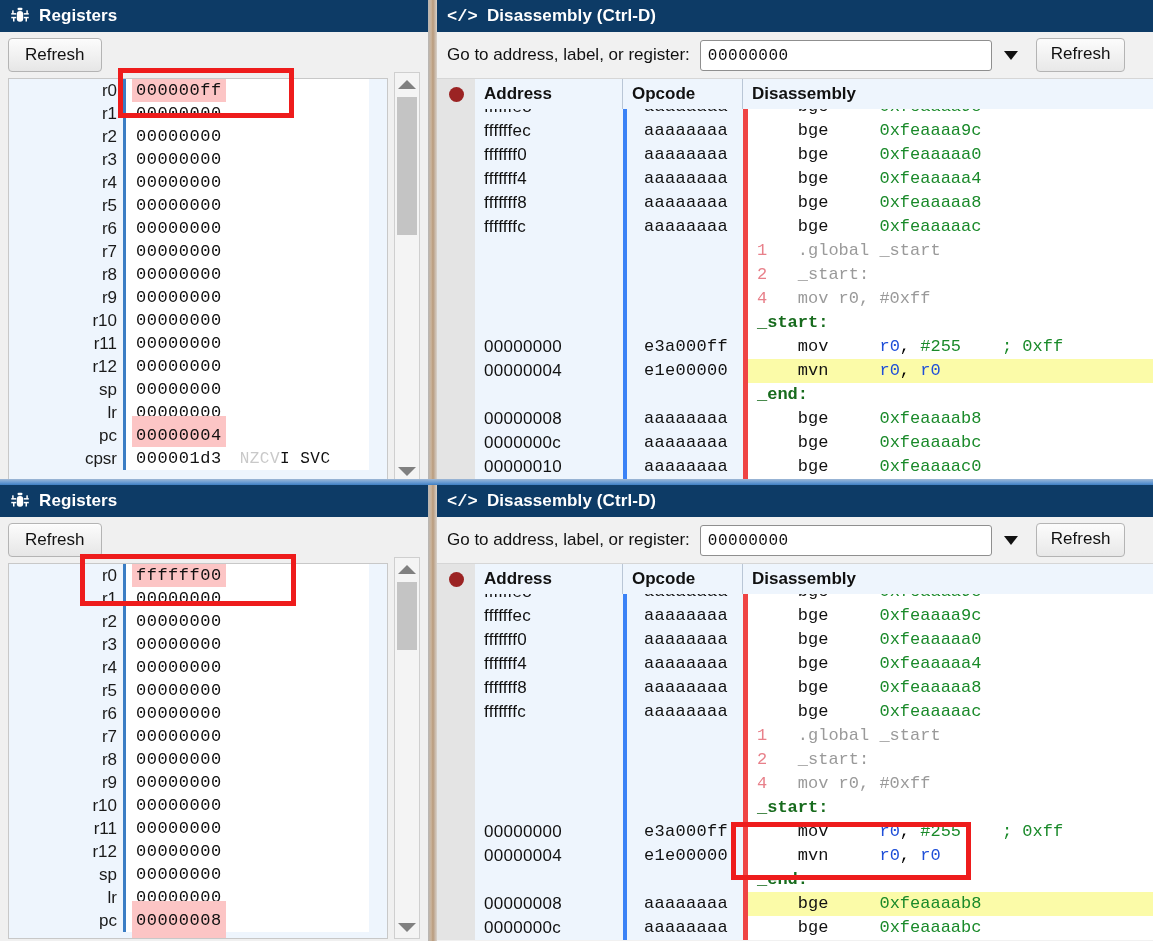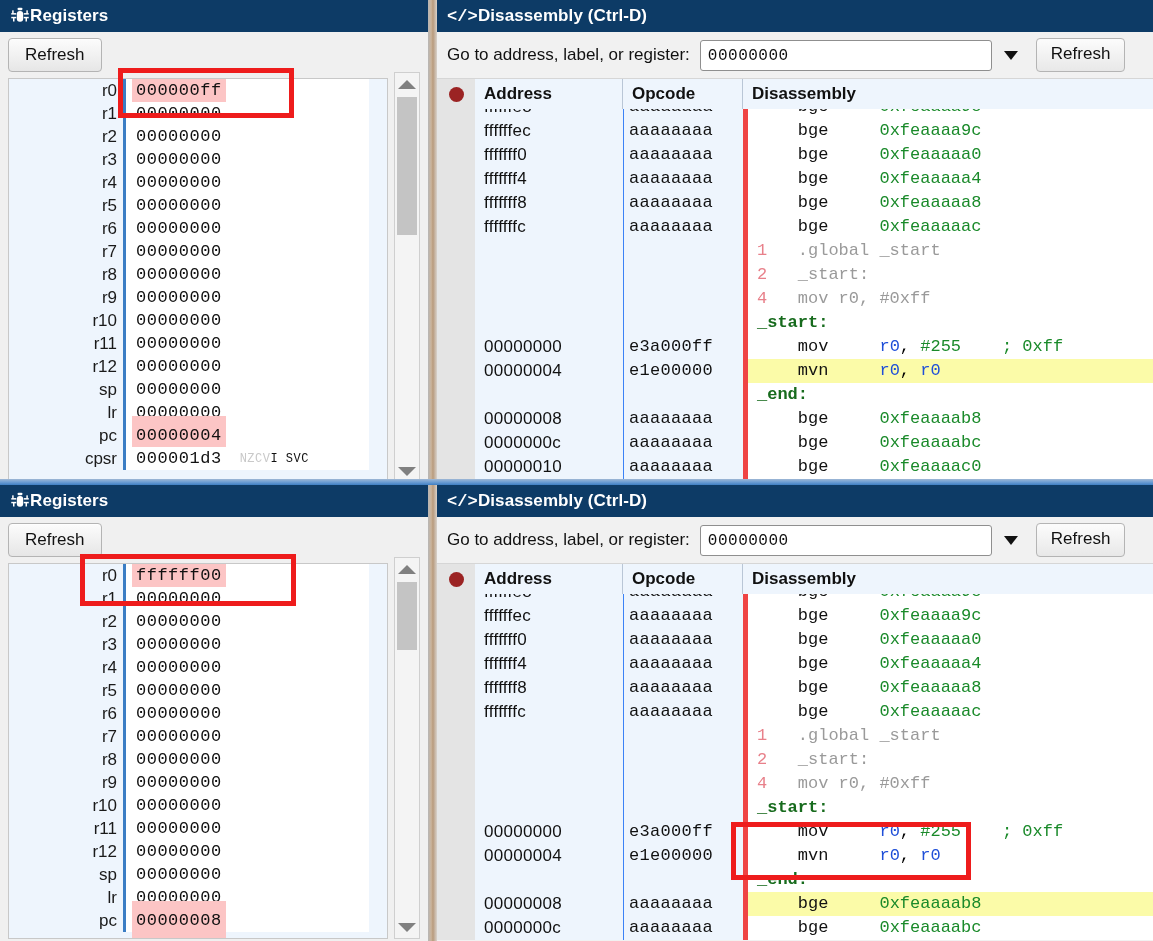--- a/index.html
+++ b/index.html
@@ -9,21 +9,21 @@
     font-family:"Liberation Sans", sans-serif;
     font-size:15px;
     -webkit-font-smoothing:antialiased;
   }
   .screen{position:relative;width:1153px;height:941px;}
 
   
   .panel{position:absolute;box-sizing:border-box;overflow:hidden;background:#f0f0f0;}
   .titlebar{
     height:32px;background:#0d3b66;color:#ffffff;
-    display:flex;align-items:center;
+    display:flex;align-items:center;gap:9px;
     padding-left:10px;box-sizing:border-box;
     font-weight:bold;font-size:17px;
     letter-spacing:.1px;
   }
   .titlebar .tb-text{white-space:nowrap;}
   .bug-icon{width:20px;height:20px;display:block;}
   .code-icon{font-family:"Liberation Mono",monospace;font-size:17px;font-weight:bold;color:#fff;line-height:1;}
 
   
   .reg-body{position:absolute;left:0;right:0;top:32px;bottom:0;background:#f0f0f0;}
@@ -51,21 +51,21 @@
   .reg-valcell{
     background:#ffffff;height:23px;display:flex;align-items:center;
     width:243px;box-sizing:border-box;padding-left:6px;
   }
   .reg-val{
     font-family:"Liberation Mono",monospace;font-size:17px;color:#111;
     letter-spacing:.5px;padding:10px 4px;
   }
   .reg-val.hl{background:#fcc5c5;}
   .reg-flags{
-    font-family:"Liberation Mono",monospace;font-size:12px;
+    font-family:"Liberation Mono",monospace;font-size:16px;
     margin-left:14px;letter-spacing:.5px;
   }
   .flag-off{color:#c9c9c9;}
   .flag-on{color:#111;}
 
   
   .vscroll{
     position:absolute;width:26px;top:40px;bottom:2px;right:10px;
     background:#f4f4f4;border:1px solid #cfcfcf;box-sizing:border-box;
   }
@@ -118,23 +118,23 @@
 
   .dis-rows{position:absolute;left:0;right:0;top:77px;bottom:0;overflow:hidden;}
   .drow{display:flex;height:24px;align-items:stretch;font-size:17px;}
   .d-bp{width:38px;background:#e4e4e4;flex:0 0 38px;}
   .d-addr{
     width:148px;flex:0 0 148px;background:#eef5fd;
     font-family:Liberation Sans, sans-serif;font-size:17px;color:#111;
     padding-left:9px;box-sizing:border-box;line-height:24px;letter-spacing:.3px;
   }
   .d-op{
-    width:120px;flex:0 0 120px;background:#eef5fd;border-left:1px solid #3b82f6;
+    width:120px;flex:0 0 120px;background:#eef5fd;border-left:4px solid #3b82f6;
     font-family:"Liberation Mono",monospace;font-size:17px;color:#111;
-    padding-left:5px;box-sizing:border-box;line-height:24px;letter-spacing:.3px;
+    padding-left:17px;box-sizing:border-box;line-height:24px;letter-spacing:.3px;
   }
   .d-text{
     flex:1;background:#ffffff;border-left:5px solid #ef4444;
     font-family:"Liberation Mono",monospace;font-size:17px;
     padding-left:9px;box-sizing:border-box;line-height:24px;white-space:pre;
   }
   .drow.hl .d-text{background:#fbfba8;}
   .drow.srcline .d-addr,.drow.srcline .d-op{background:#eef5fd;}
   .drow.srcline .d-text{color:#9a9a9a;}
   .ln{color:#e8808a;}

